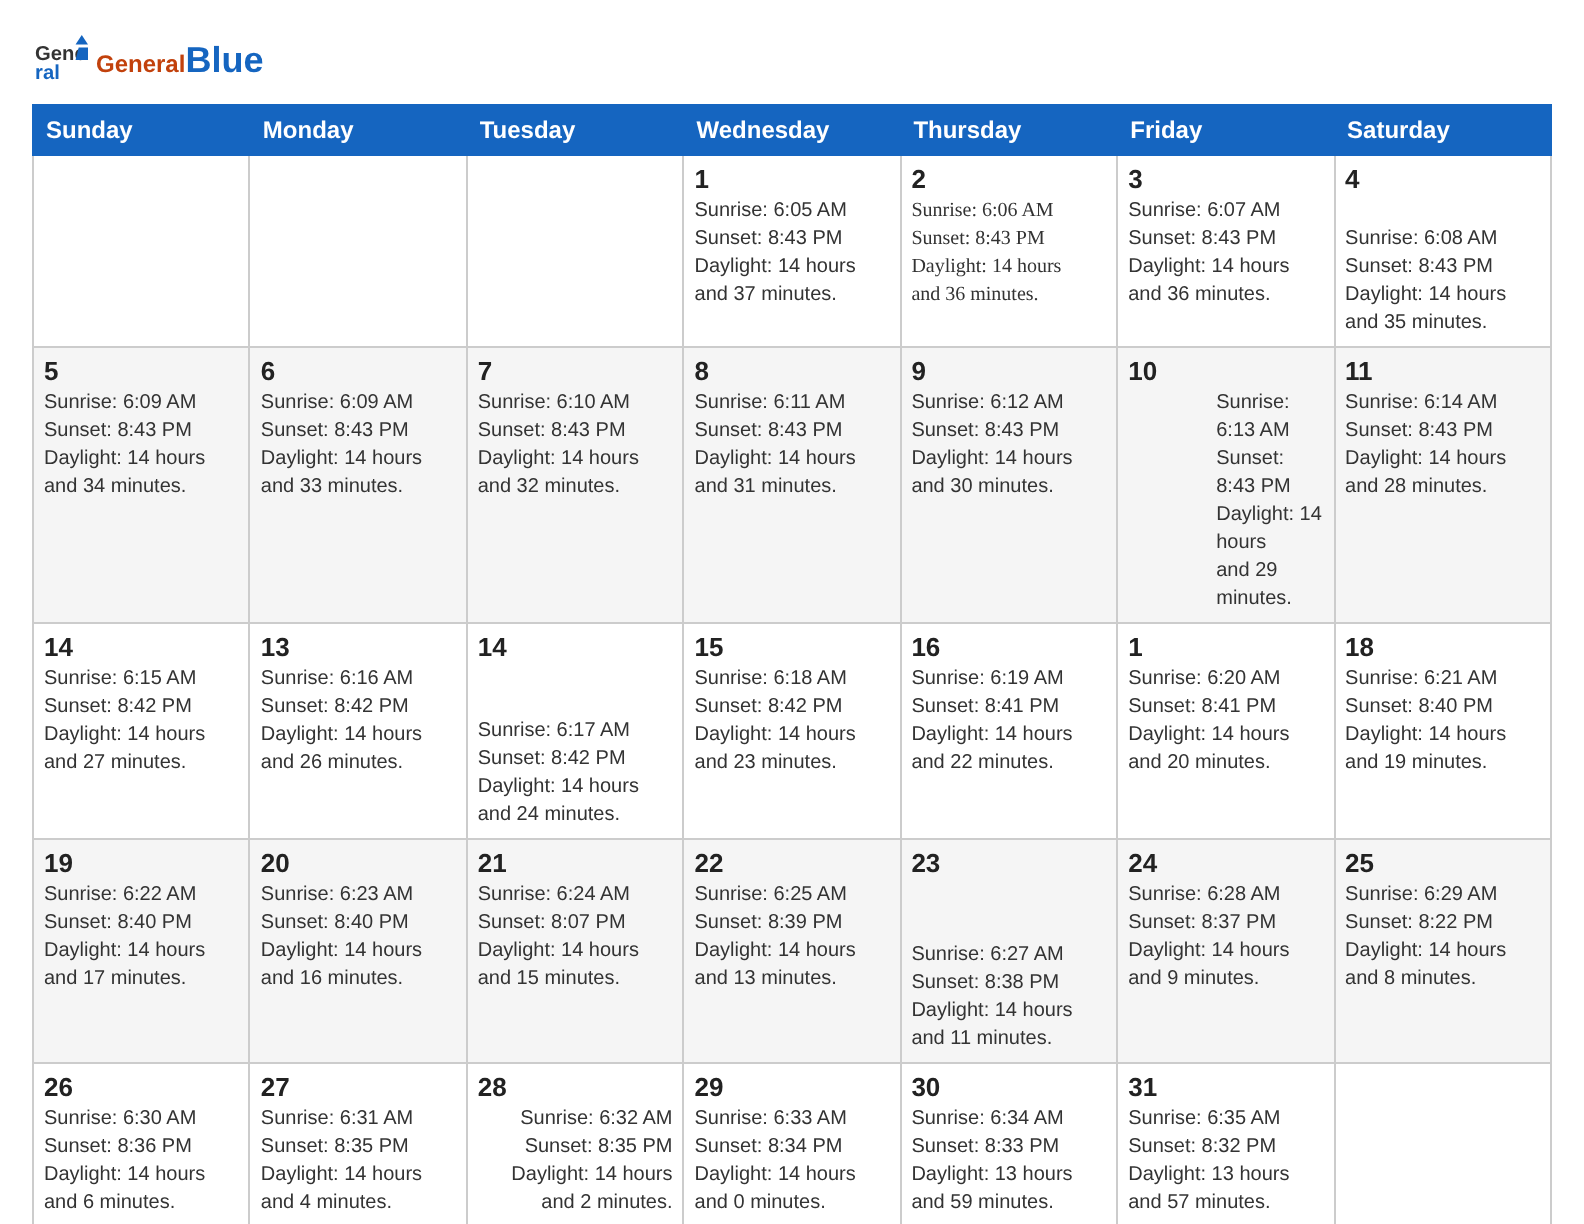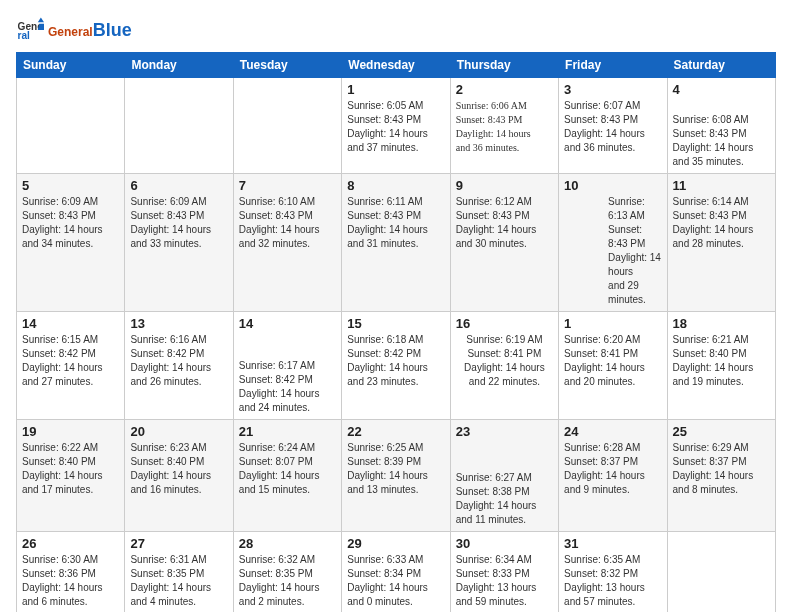--- a/index.html
+++ b/index.html
@@ -218,21 +218,21 @@
         </td>
         <td>
           <div class="day-num">15</div>
           <div class="day-info" style="white-space: pre-line;">Sunrise: 6:18 AM
 Sunset: 8:42 PM
 Daylight: 14 hours
 and 23 minutes.</div>
         </td>
         <td>
           <div class="day-num">16</div>
-          <div class="day-info" style="white-space: pre-line; text-align: center;">Sunrise: 6:19 AM
+          <div class="day-info" style="white-space: pre-line;">Sunrise: 6:19 AM
 Sunset: 8:41 PM
 Daylight: 14 hours
 and 22 minutes.</div>
         </td>
         <td>
           <div class="day-num">1</div>
           <div class="day-info" style="white-space: pre-line;">Sunrise: 6:20 AM
 Sunset: 8:41 PM
 Daylight: 14 hours
 and 20 minutes.</div>
@@ -284,21 +284,21 @@
         <td>
           <div class="day-num">24</div>
           <div class="day-info" style="white-space: pre-line;">Sunrise: 6:28 AM
 Sunset: 8:37 PM
 Daylight: 14 hours
 and 9 minutes.</div>
         </td>
         <td>
           <div class="day-num">25</div>
           <div class="day-info" style="white-space: pre-line;">Sunrise: 6:29 AM
-Sunset: 8:37 PM
+Sunset: 8:22 PM
 Daylight: 14 hours
 and 8 minutes.</div>
         </td>
       </tr>
       <tr>
         <td>
           <div class="day-num">26</div>
           <div class="day-info" style="white-space: pre-line;">Sunrise: 6:30 AM
 Sunset: 8:36 PM
 Daylight: 14 hours
@@ -306,21 +306,21 @@
         </td>
         <td>
           <div class="day-num">27</div>
           <div class="day-info" style="white-space: pre-line;">Sunrise: 6:31 AM
 Sunset: 8:35 PM
 Daylight: 14 hours
 and 4 minutes.</div>
         </td>
         <td>
           <div class="day-num">28</div>
-          <div class="day-info" style="white-space: pre-line;">Sunrise: 6:32 AM
+          <div class="day-info" style="white-space: pre-line; text-align: right;">Sunrise: 6:32 AM
 Sunset: 8:35 PM
 Daylight: 14 hours
 and 2 minutes.</div>
         </td>
         <td>
           <div class="day-num">29</div>
           <div class="day-info" style="white-space: pre-line;">Sunrise: 6:33 AM
 Sunset: 8:34 PM
 Daylight: 14 hours
 and 0 minutes.</div>

